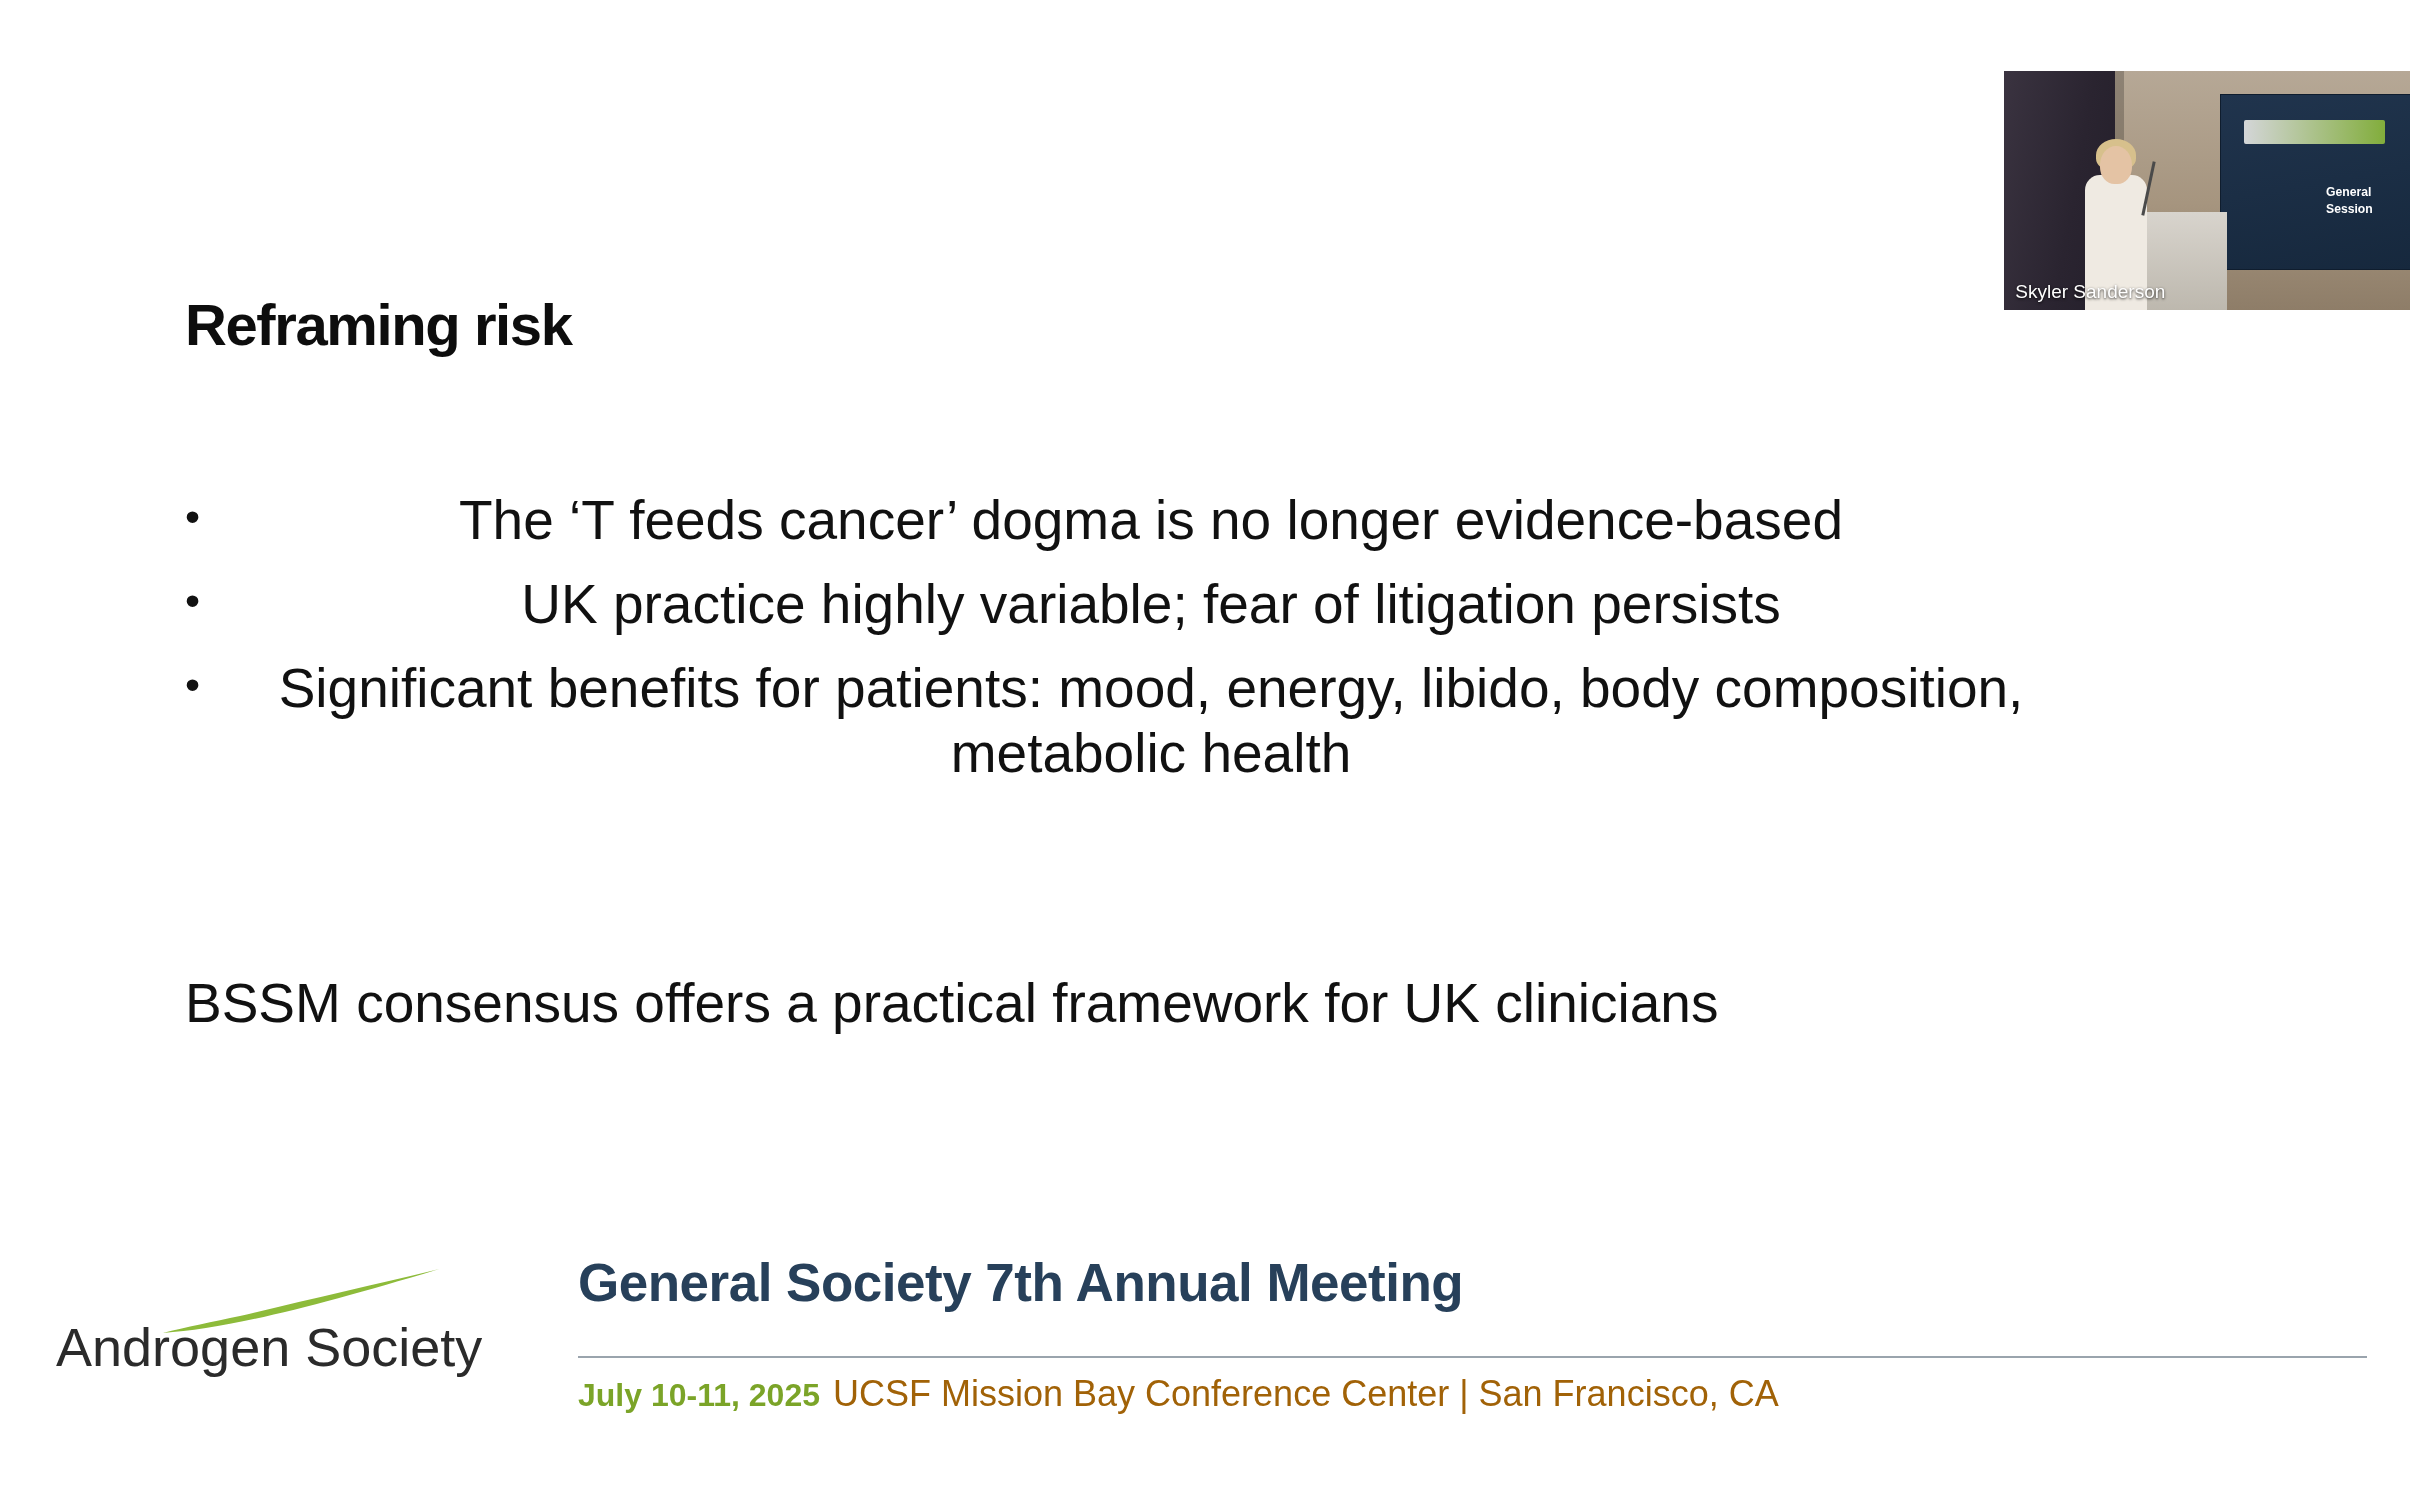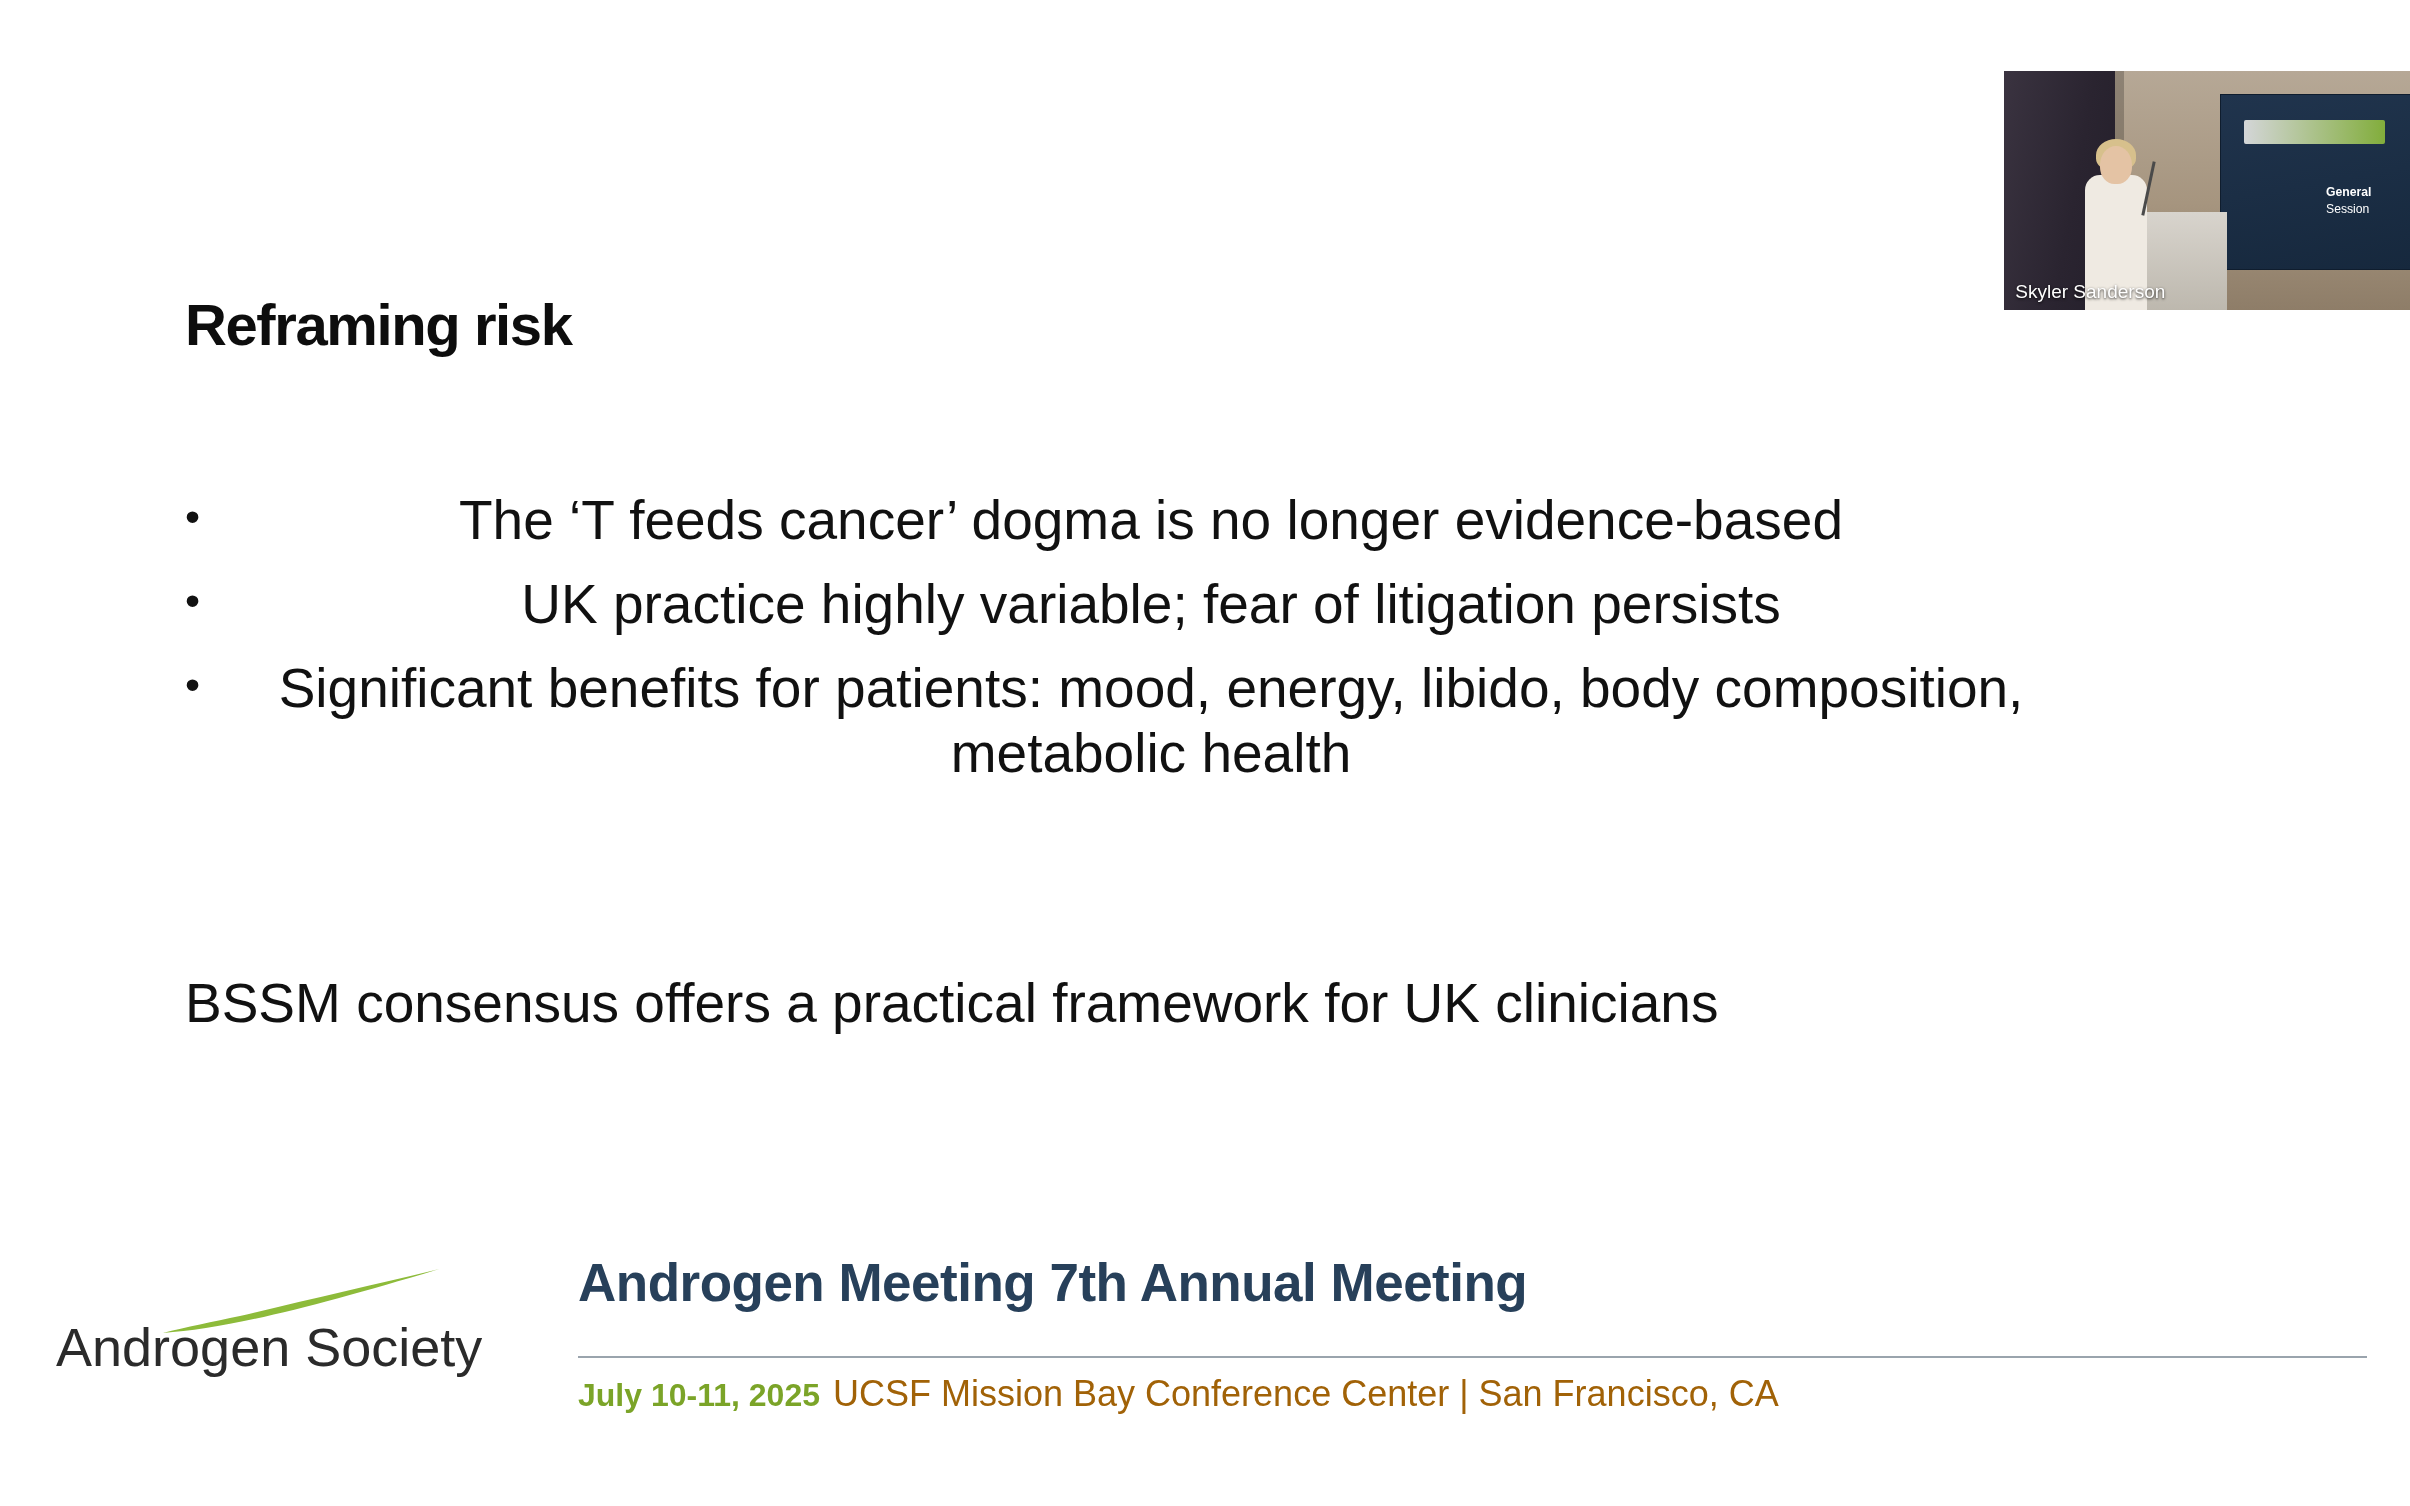--- a/index.html
+++ b/index.html
@@ -192,21 +192,21 @@
     opacity: 0.9;
   }
   .pip .banner-line1 {
     position: absolute;
     left: 105px; top: 90px;
     font-size: 12.2px; font-weight: 700; color: #ffffff;
   }
   .pip .banner-line2 {
     position: absolute;
     left: 105px; top: 107px;
-    font-size: 12.2px; font-weight: 400; color: #ffffff;
+    font-size: 12.2px; font-weight: 700; color: #ffffff;
   }
   .pip .podium {
     position: absolute;
     left: 119px; top: 141px; width: 102px; height: 98px;
     background: linear-gradient(180deg, #d8d4cd 0%, #bdb8ae 100%);
     border-left: 2.8px solid #9a948a;
   }
   .pip .speaker-body {
     position: absolute;
     left: 81px; top: 104px; width: 62px; height: 136px;
@@ -277,21 +277,21 @@
   <div class="footer">
 
     <div class="footer-logo">
       <svg class="swoosh" viewBox="0 0 300 72">
         <path d="M2 70 C 70 66, 170 40, 296 2 C 230 18, 150 36, 84 52 C 56 58, 26 64, 2 70 Z" fill="#8dbb3a"></path>
       </svg>
       <div class="logo-text">Androgen Society</div>
     </div>
 
     <div class="footer-right">
-      <div class="footer-title">Androgen Meeting 7th Annual Meeting</div>
+      <div class="footer-title">General Society 7th Annual Meeting</div>
     </div>
 
     <div class="footer-rule"></div>
 
     <div class="footer-sub">
       <span class="footer-date">July 10-11, 2025</span>
       <span class="footer-venue">UCSF Mission Bay Conference Center  |  San Francisco, CA</span>
     </div>
 
   </div>

